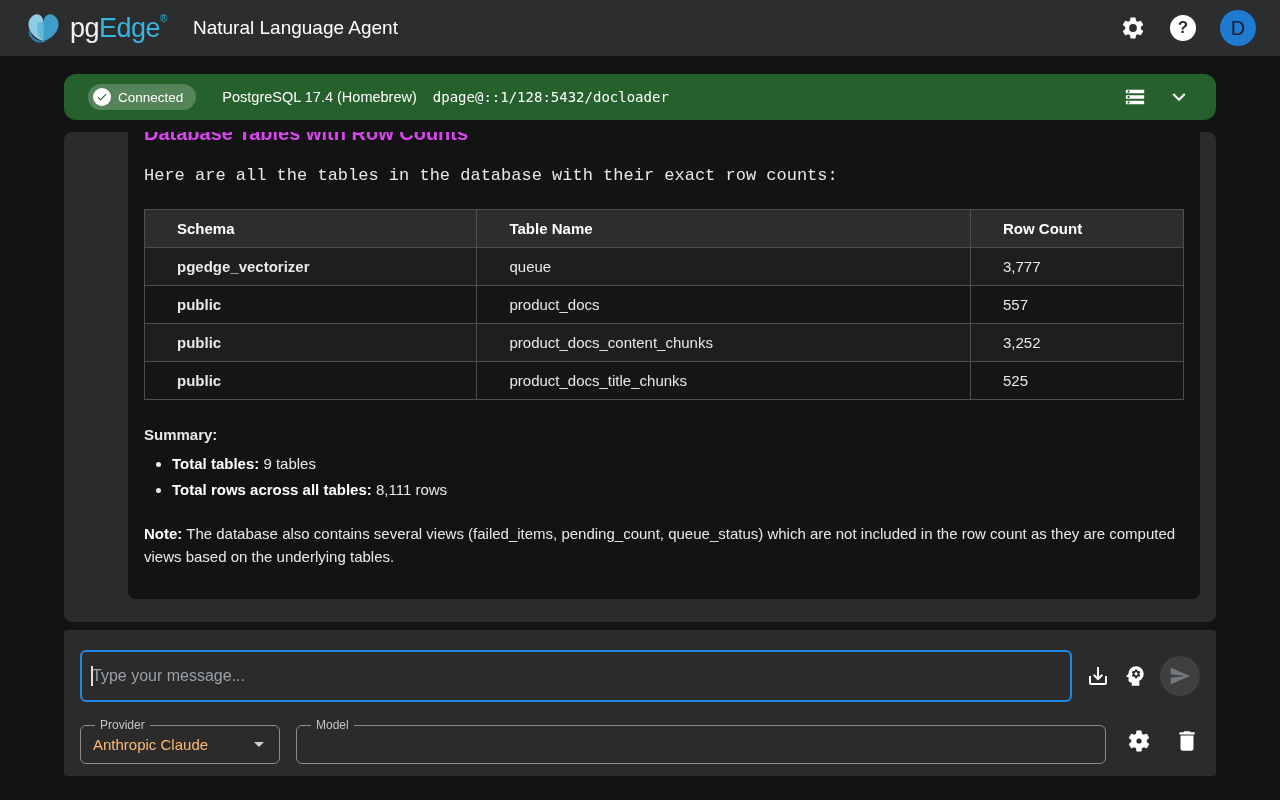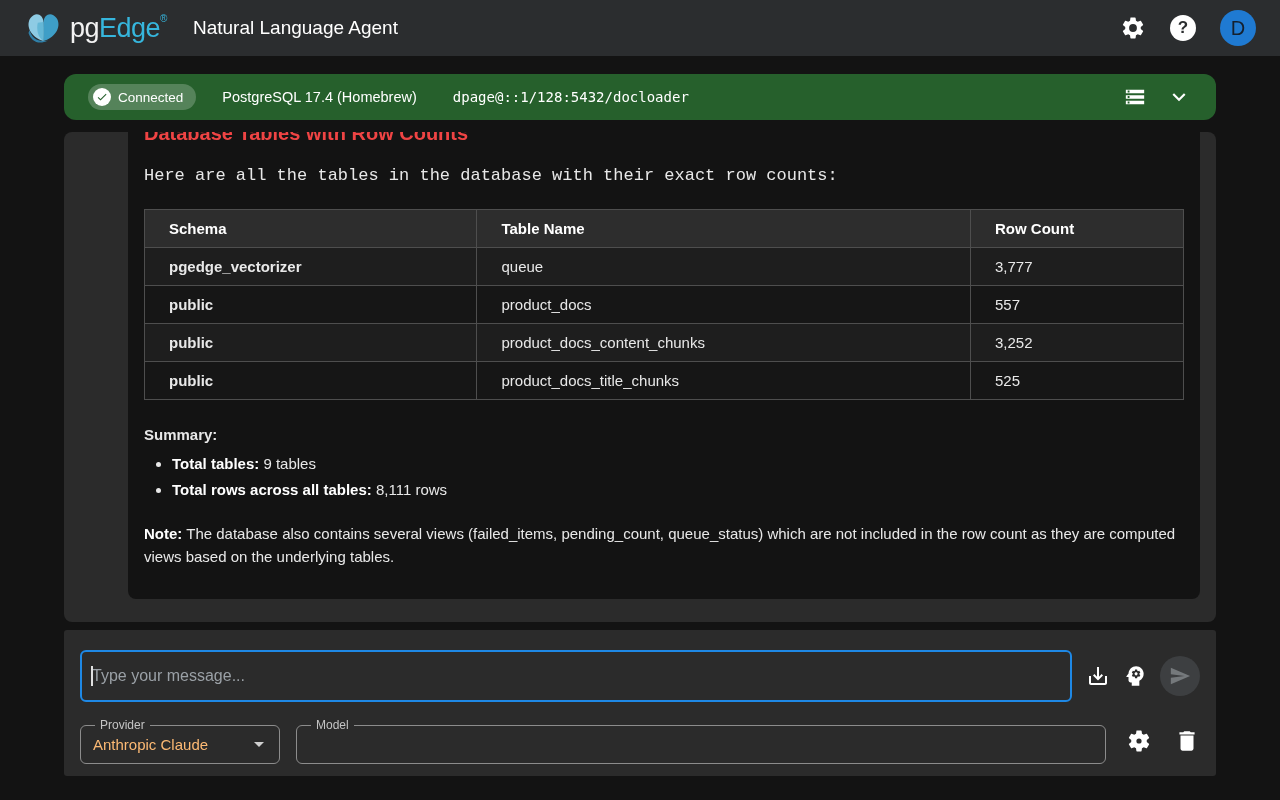--- a/index.html
+++ b/index.html
@@ -41,38 +41,38 @@
   .conn-pill {
     display:flex; align-items:center; gap:7px;
     background:rgba(255,255,255,0.22); border-radius:999px;
     padding:4px 13px 4px 5px; font-size:13.5px;
   }
   .check-circle {
     width:18px; height:18px; border-radius:50%; background:#ffffff;
     display:flex; align-items:center; justify-content:center;
   }
   .conn-server { margin-left:26px; font-size:14.5px; }
-  .conn-dsn { margin-left:36px; font-family:"DejaVu Sans Mono","Liberation Mono",monospace; font-size:14px; }
+  .conn-dsn { margin-left:16px; font-family:"DejaVu Sans Mono","Liberation Mono",monospace; font-size:14px; }
   .conn-actions { margin-left:auto; display:flex; align-items:center; gap:20px; }
   
   .chat-scroll {
     margin:12px 64px 0; height:490px; background:#2b2b2b; border-radius:8px;
     overflow:hidden; position:relative;
   }
   .msg-card {
     margin:-34px 16px 16px 64px; background:#131313; border-radius:8px;
     padding:24px 16px 30px;
   }
-  .msg-heading { font-size:20px; font-weight:700; color:#ef4444; }
+  .msg-heading { font-size:20px; font-weight:700; color:#d946ef; }
   .msg-intro { font-size:17px; margin-top:21px; color:#e8e8e8;font-family:Liberation Mono, monospace; }
   table.db-table {
     width:100%; border-collapse:collapse; margin-top:24px;
     font-size:15px;
   }
-  .db-table th, .db-table td { border:1px solid #4e4e4e; text-align:left; padding:10px 24px; }
+  .db-table th, .db-table td { border:1px solid #4e4e4e; text-align:left; padding:10px 32px; }
   .db-table th { background:#2d2d2d; color:#ffffff; font-weight:700; }
   .db-table td { color:#e8e8e8; }
   .db-table tbody tr:nth-child(odd) td { background:#1e1e1e; }
   .db-table tbody tr:nth-child(even) td { background:#161616; }
   .td-schema { font-weight:700; }
   .col-schema { width:32%; } .col-table { width:47.5%; } .col-count { width:20.5%; }
   .summary-label { font-size:15px; font-weight:700; margin-top:26px; }
   .summary-list { margin:12px 0 0; padding-left:28px; }
   .summary-list li { font-size:15px; margin:9px 0; }
   .note { font-size:15px; margin-top:24px; line-height:1.55; max-width:1040px; }

